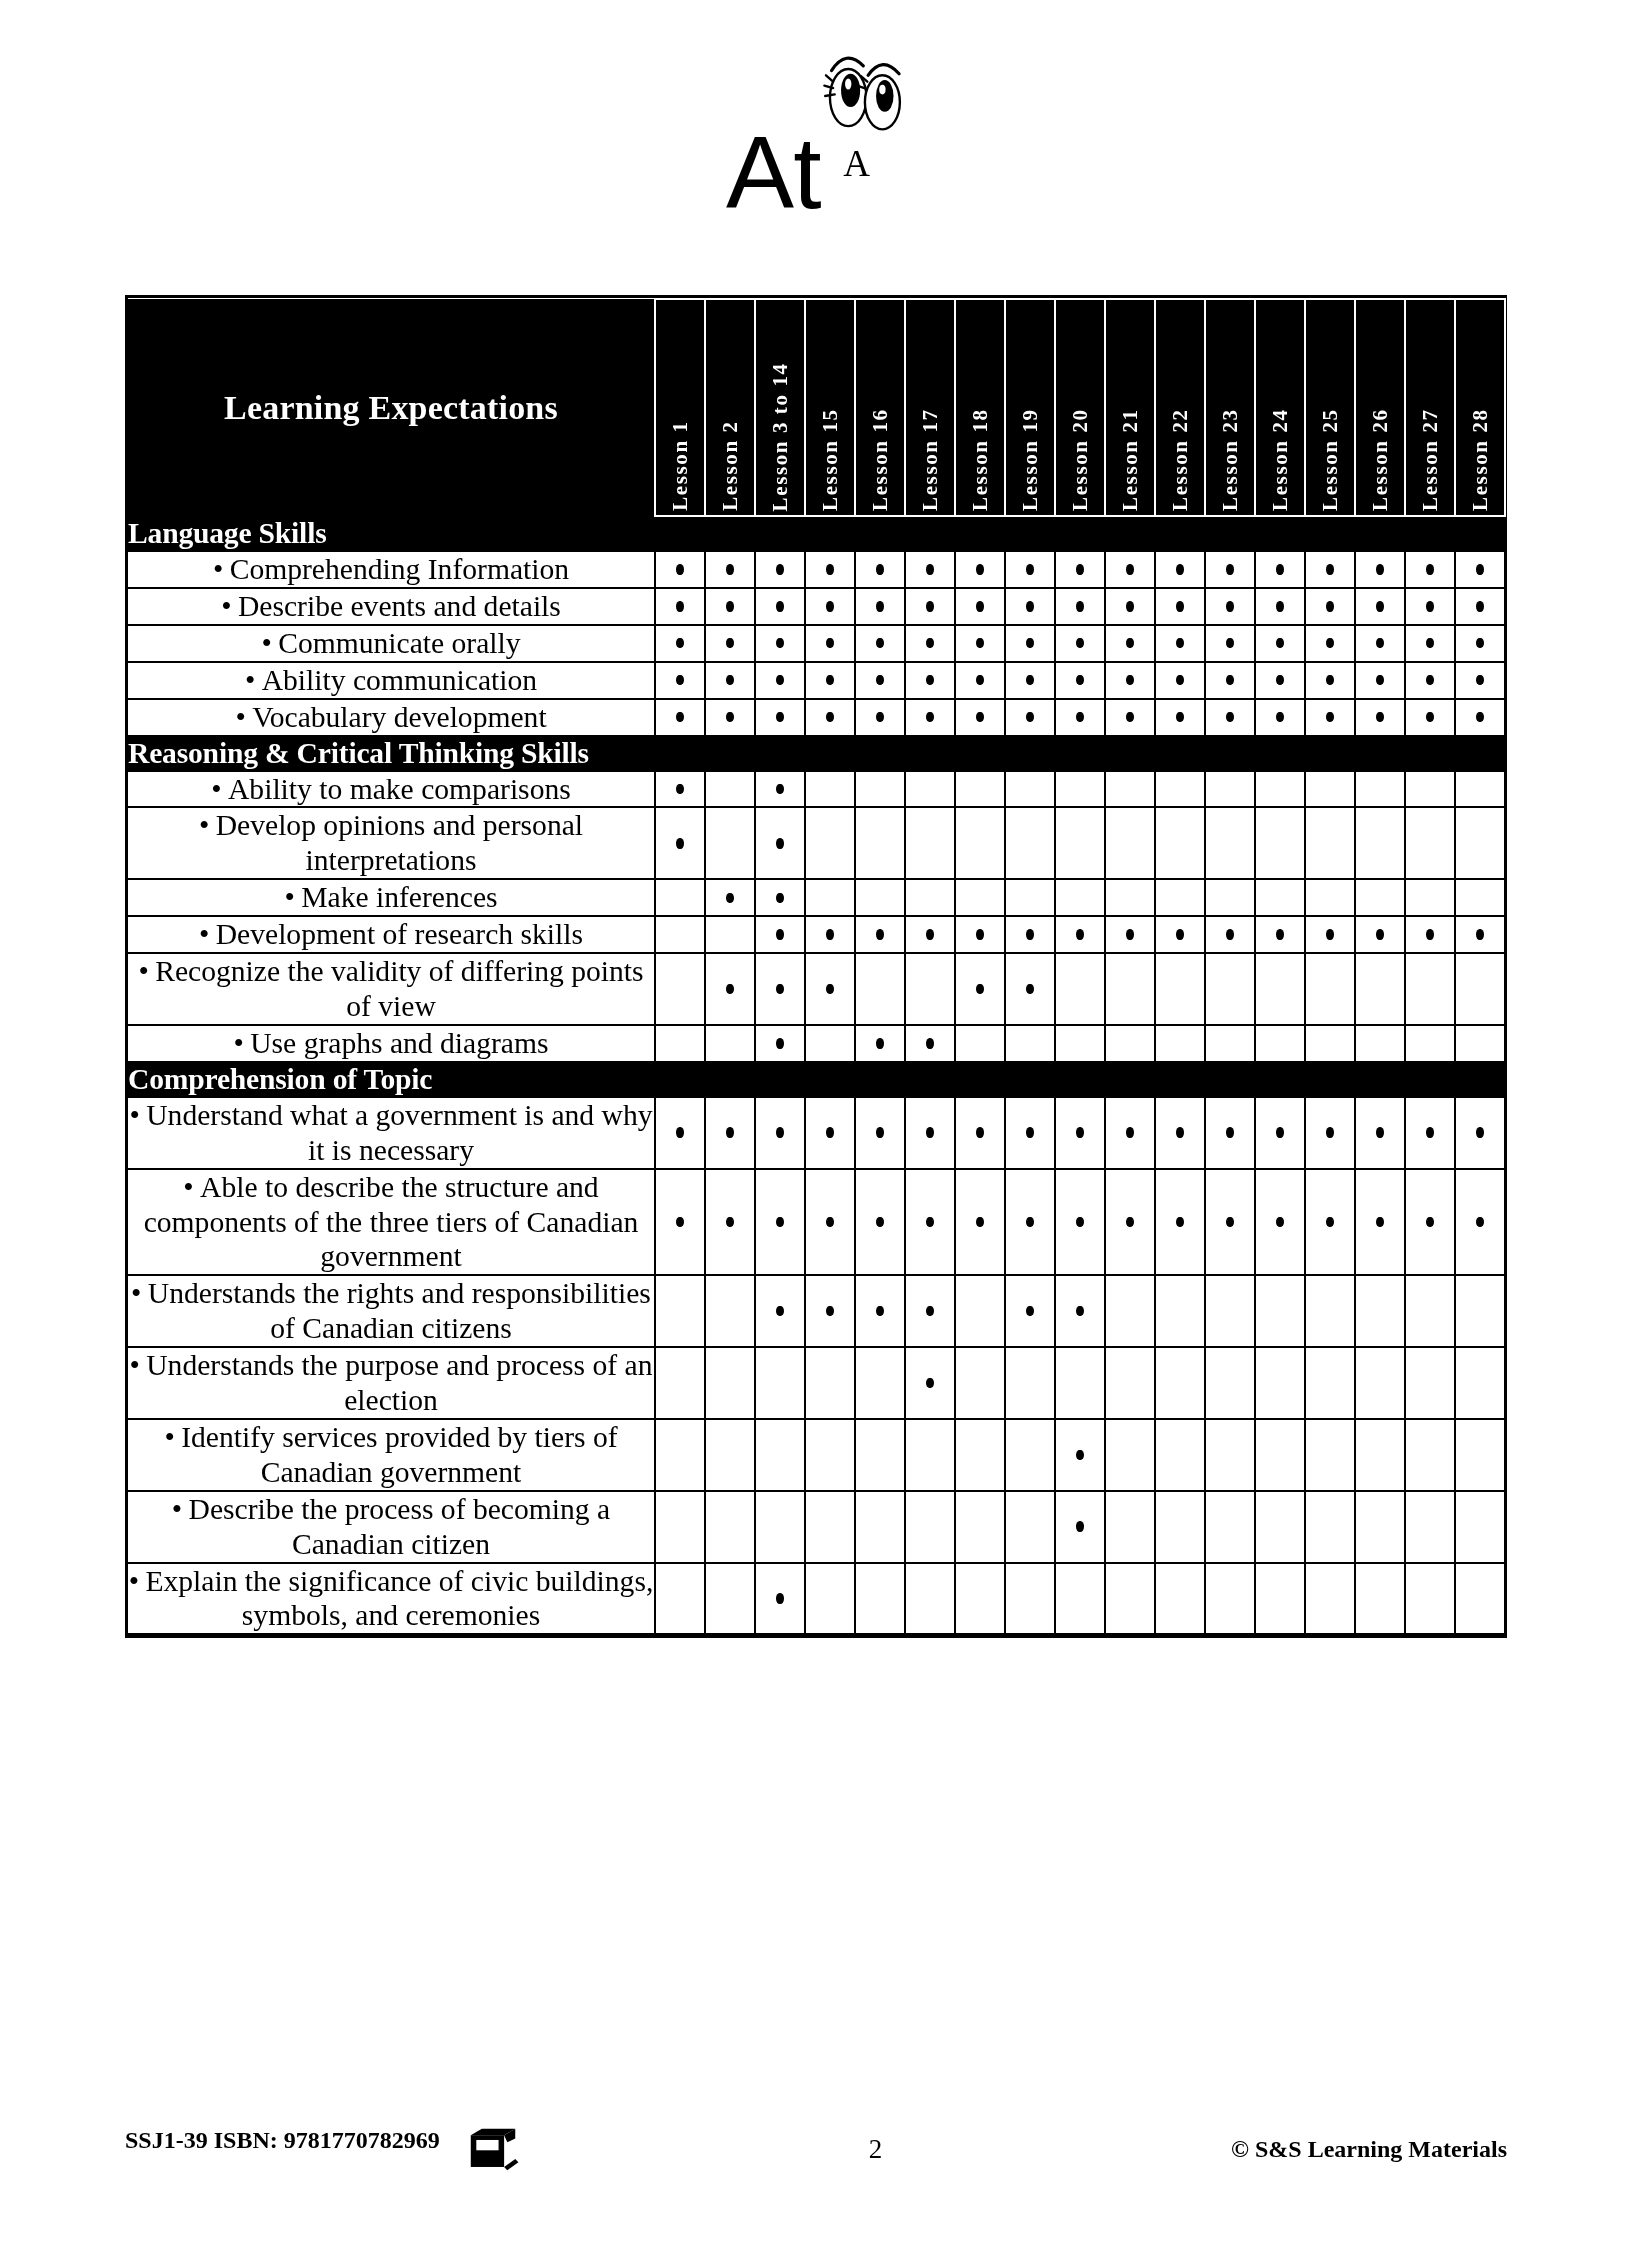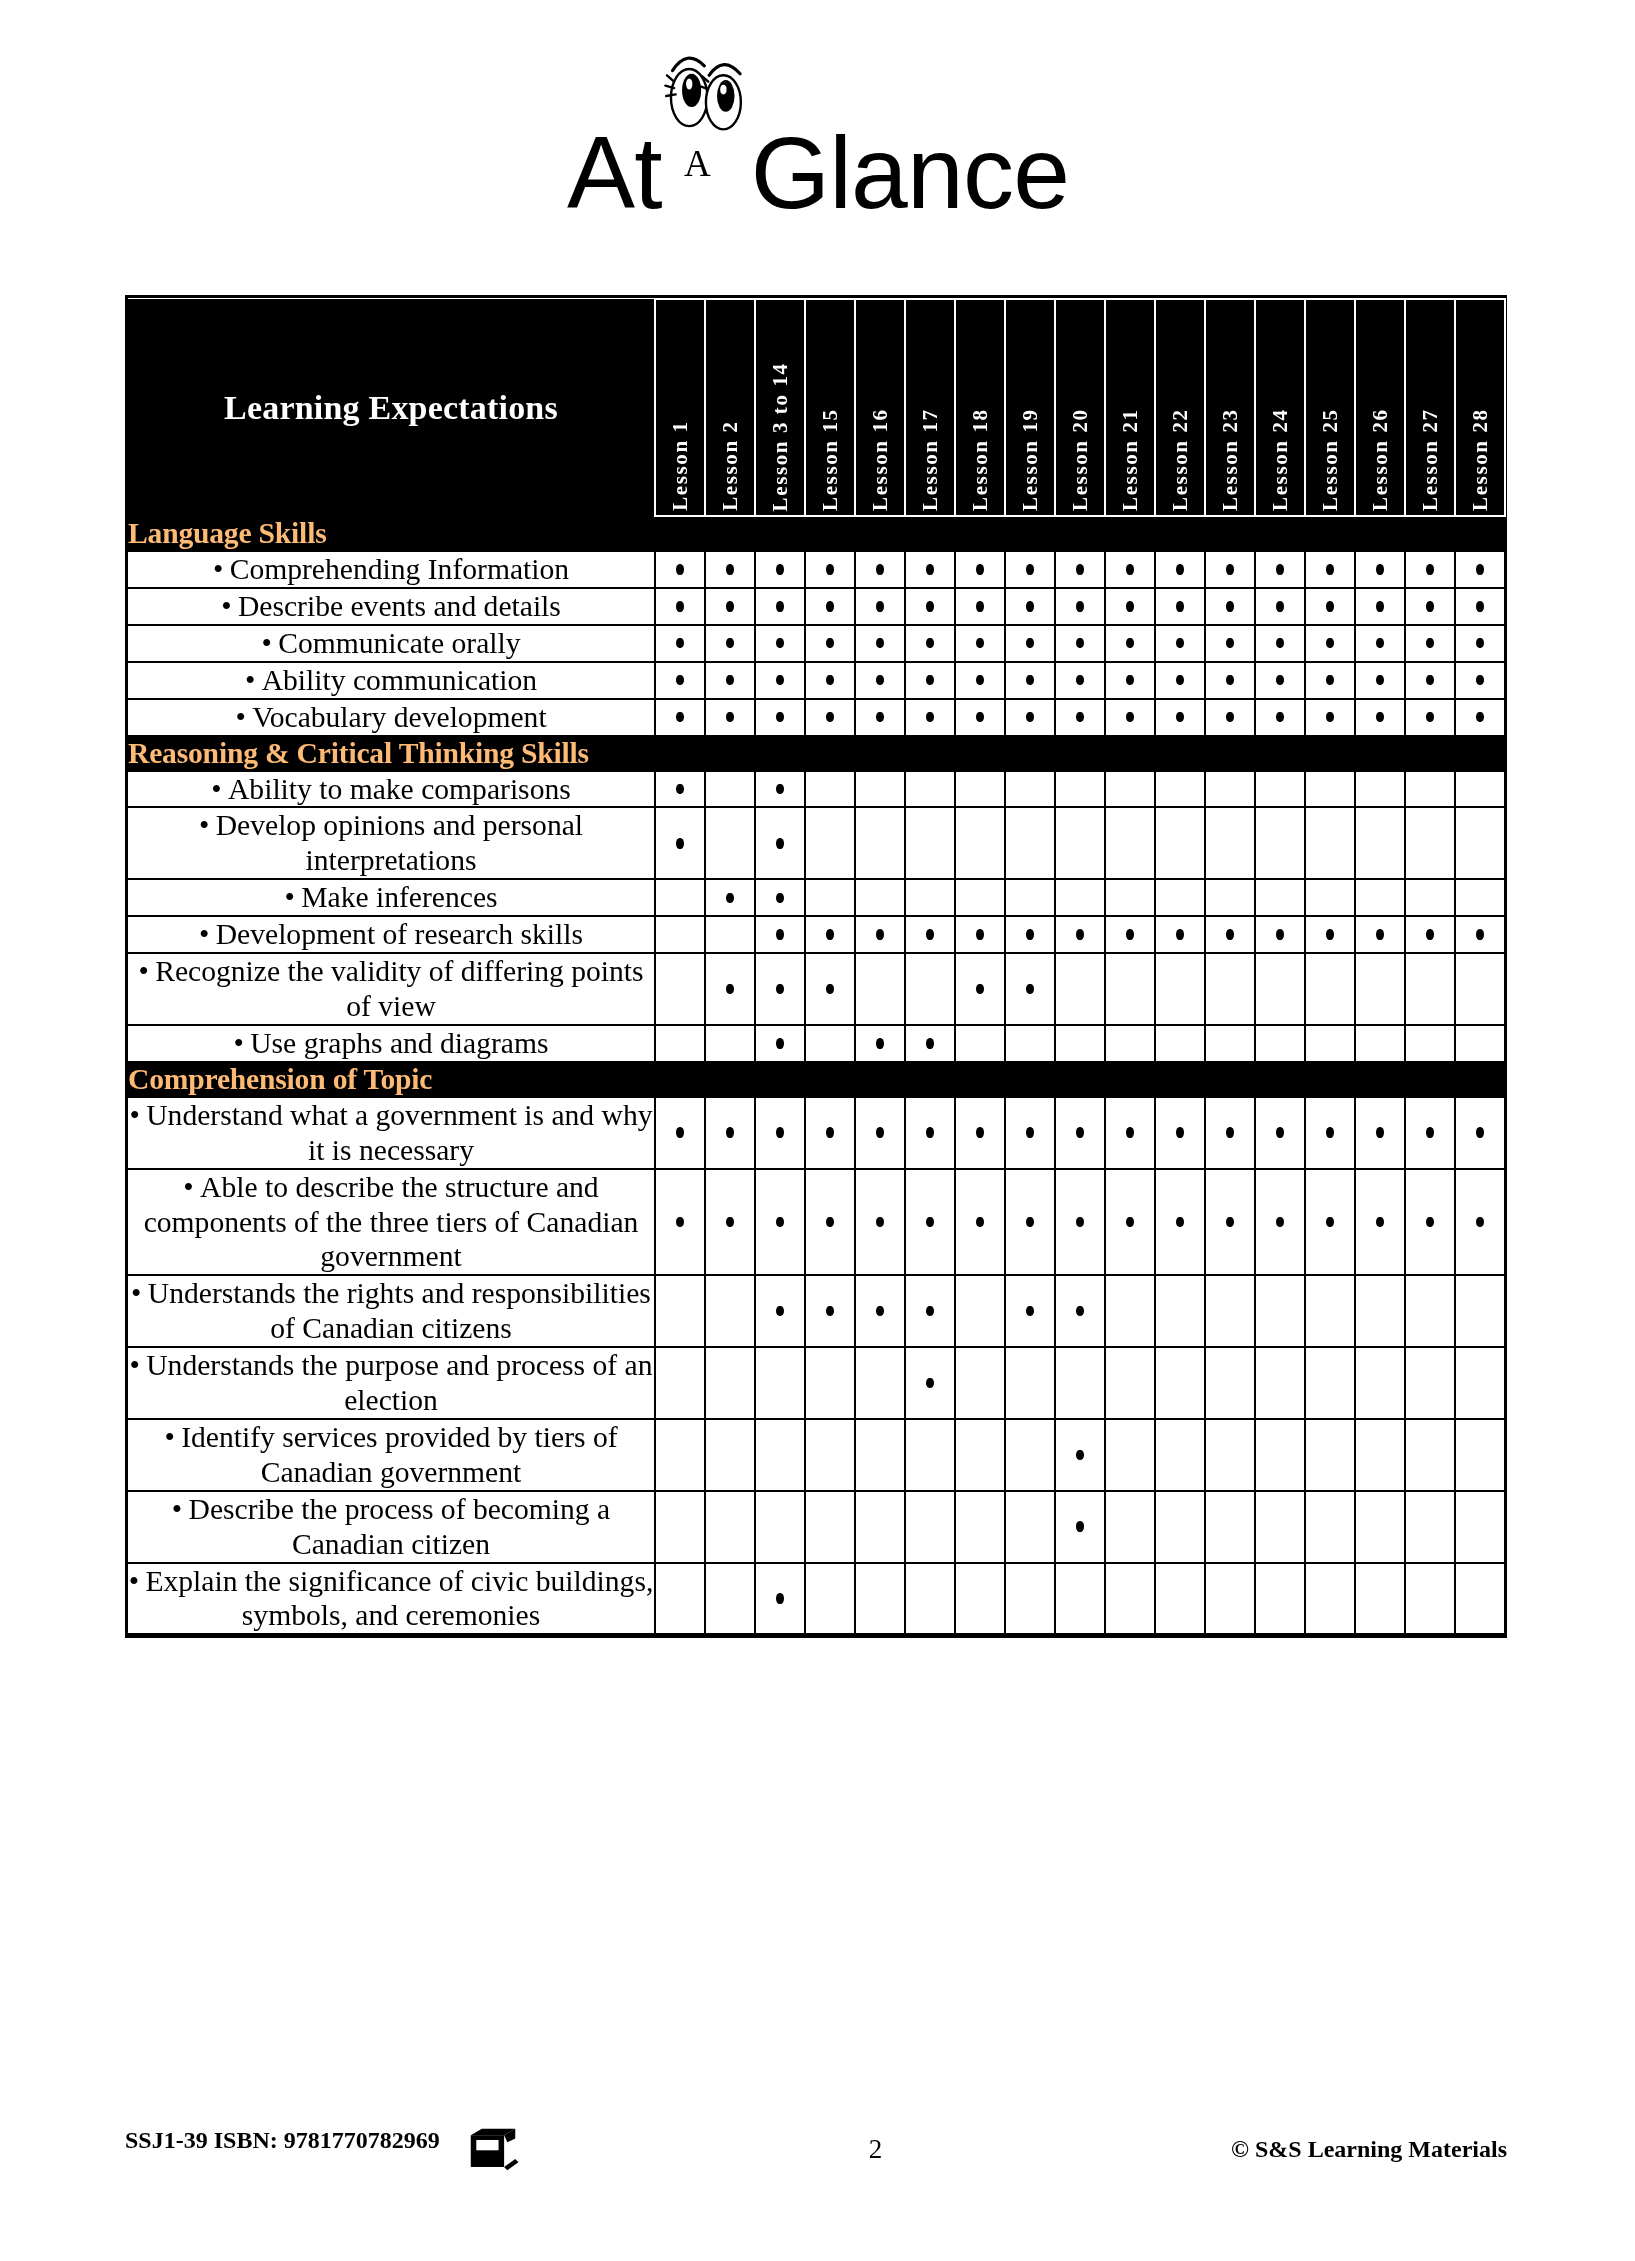--- a/index.html
+++ b/index.html
@@ -97,21 +97,21 @@
     font-family: "Liberation Serif", serif;
     letter-spacing: 1.6px;
     white-space: nowrap;
     display: inline-block;
     padding-bottom: 6.4px;
   }
 
   
   .section-row td {
     background: #000;
-    color: #fdba74;
+    color: #ffffff;
   }
   .section-title {
     font-weight: bold;
     font-size: 29.6px;
     padding: 9.6px 0 9.6px 22.4px;
     letter-spacing: -0.2px;
   }
 
   
   .item-row td { border: 2.4px solid #000; }
@@ -162,21 +162,21 @@
         <ellipse cx="33" cy="72" rx="23" ry="36" fill="#fff" stroke="#000" stroke-width="3"></ellipse>
         <ellipse cx="76" cy="78" rx="22" ry="34" fill="#fff" stroke="#000" stroke-width="3"></ellipse>
         <ellipse cx="36" cy="63" rx="12" ry="21" fill="#000"></ellipse>
         <ellipse cx="79" cy="70" rx="11" ry="20" fill="#000"></ellipse>
         <ellipse cx="33" cy="55" rx="4" ry="7" fill="#fff"></ellipse>
         <ellipse cx="76" cy="62" rx="4" ry="6" fill="#fff"></ellipse>
         <path d="M12,38 Q30,10 52,32" fill="none" stroke="#000" stroke-width="4" stroke-linecap="round"></path>
         <path d="M58,44 Q76,18 97,42" fill="none" stroke="#000" stroke-width="4" stroke-linecap="round"></path>
         <path d="M14,52 L5,44 M14,60 L3,57 M16,68 L4,70" fill="none" stroke="#000" stroke-width="3" stroke-linecap="round"></path>
         <path d="M57,52 L49,45 M56,61 L47,58" fill="none" stroke="#000" stroke-width="3" stroke-linecap="round"></path>
-      </svg><span id="eyes-a">A</span></span><span class="title-word">Glance</span>
+      </svg><span id="eyes-a">A</span></span>
   </div>
 </div>
 
 <div id="chart">
   <table class="grid">
     <colgroup id="cols">
         <col style="width: 527px;">
         <col style="width: 50px;">
         <col style="width: 50px;">
         <col style="width: 50px;">

